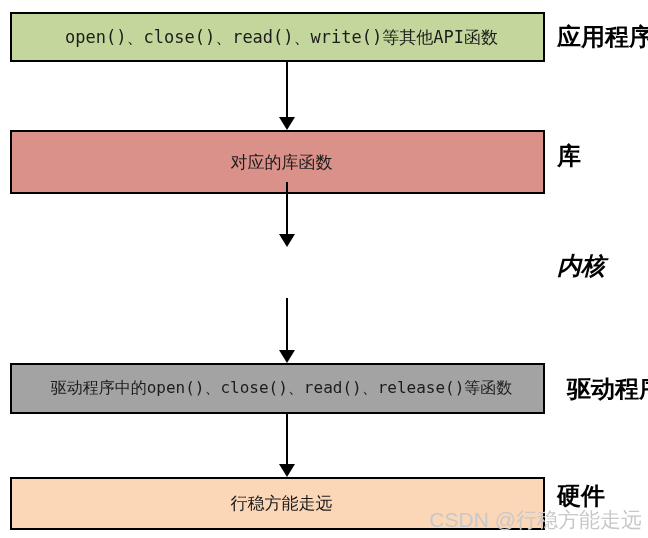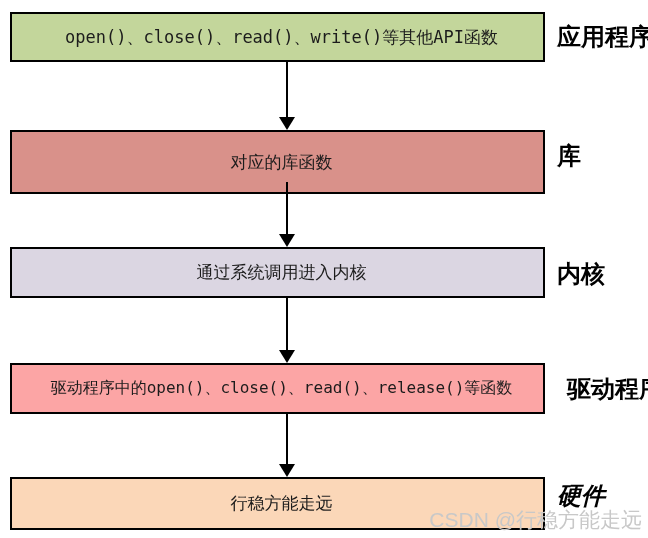--- a/index.html
+++ b/index.html
@@ -30,23 +30,23 @@
   .side-label{
     position:absolute;
     left:557px;width:90px;
     display:flex;align-items:center;
     font-family:"Liberation Sans","DejaVu Sans",sans-serif;
     font-weight:bold;font-size:24px;color:#000000;
     white-space:nowrap;
   }
   .l1{top:12px;height:50px;}
   .l2{top:130px;height:52px;}
-  .l3{top:248px;height:51px;}
+  .l3{top:240px;height:51px;font-style:italic;}
   .l4{top:363px;height:51px;margin-left:10px;}
-  .l5{top:477px;height:38px;font-style:italic;}
+  .l5{top:477px;height:38px;}
   .arrow-line{
     position:absolute;left:286px;width:2px;background:#000000;
   }
   .a1{top:62px;height:56px;}
   .a2{top:182px;height:53px;}
   .a3{top:298px;height:53px;}
   .a4{top:414px;height:51px;}
   .arrow-head{
     position:absolute;left:279px;width:0;height:0;
     border-left:8px solid transparent;
@@ -74,27 +74,26 @@
 
   <div class="arrow-line a1"></div>
   <div class="arrow-head h1"></div>
 
   <div class="flow-box b2" style="background-color: rgb(217, 145, 138);">对应的库函数</div>
   <div class="side-label l2">库</div>
 
   <div class="arrow-line a2"></div>
   <div class="arrow-head h2"></div>
 
-  <div class="flow-box b3" style="background-color: rgb(219, 214, 226);">通过系统调用进入内核</div>
   <div class="side-label l3">内核</div>
 
   <div class="arrow-line a3"></div>
   <div class="arrow-head h3"></div>
 
-  <div class="flow-box b4" style="background-color: #fca5a5;">驱动程序中的open()、close()、read()、release()等函数</div>
+  <div class="flow-box b4" style="background-color: #a3a3a3;">驱动程序中的open()、close()、read()、release()等函数</div>
   <div class="side-label l4">驱动程序</div>
 
   <div class="arrow-line a4"></div>
   <div class="arrow-head h4"></div>
 
   <div class="flow-box b5" style="background-color: rgb(251, 215, 184);">行稳方能走远</div>
   <div class="side-label l5">硬件</div>
 
   <div class="watermark" style="color: rgb(200, 200, 200);">CSDN @行稳方能走远</div>
 

